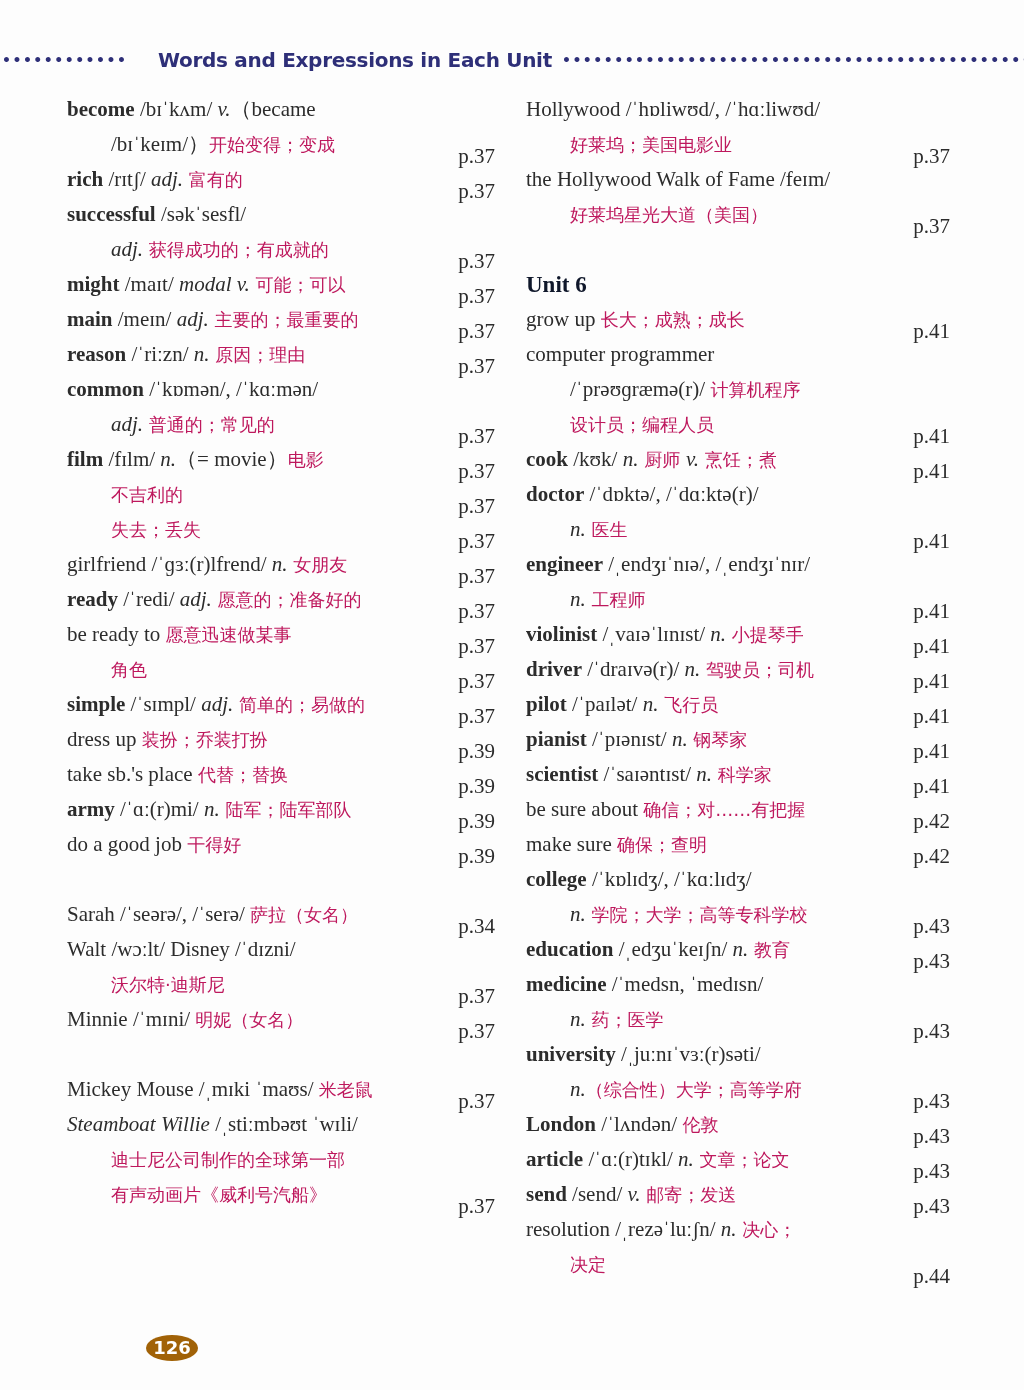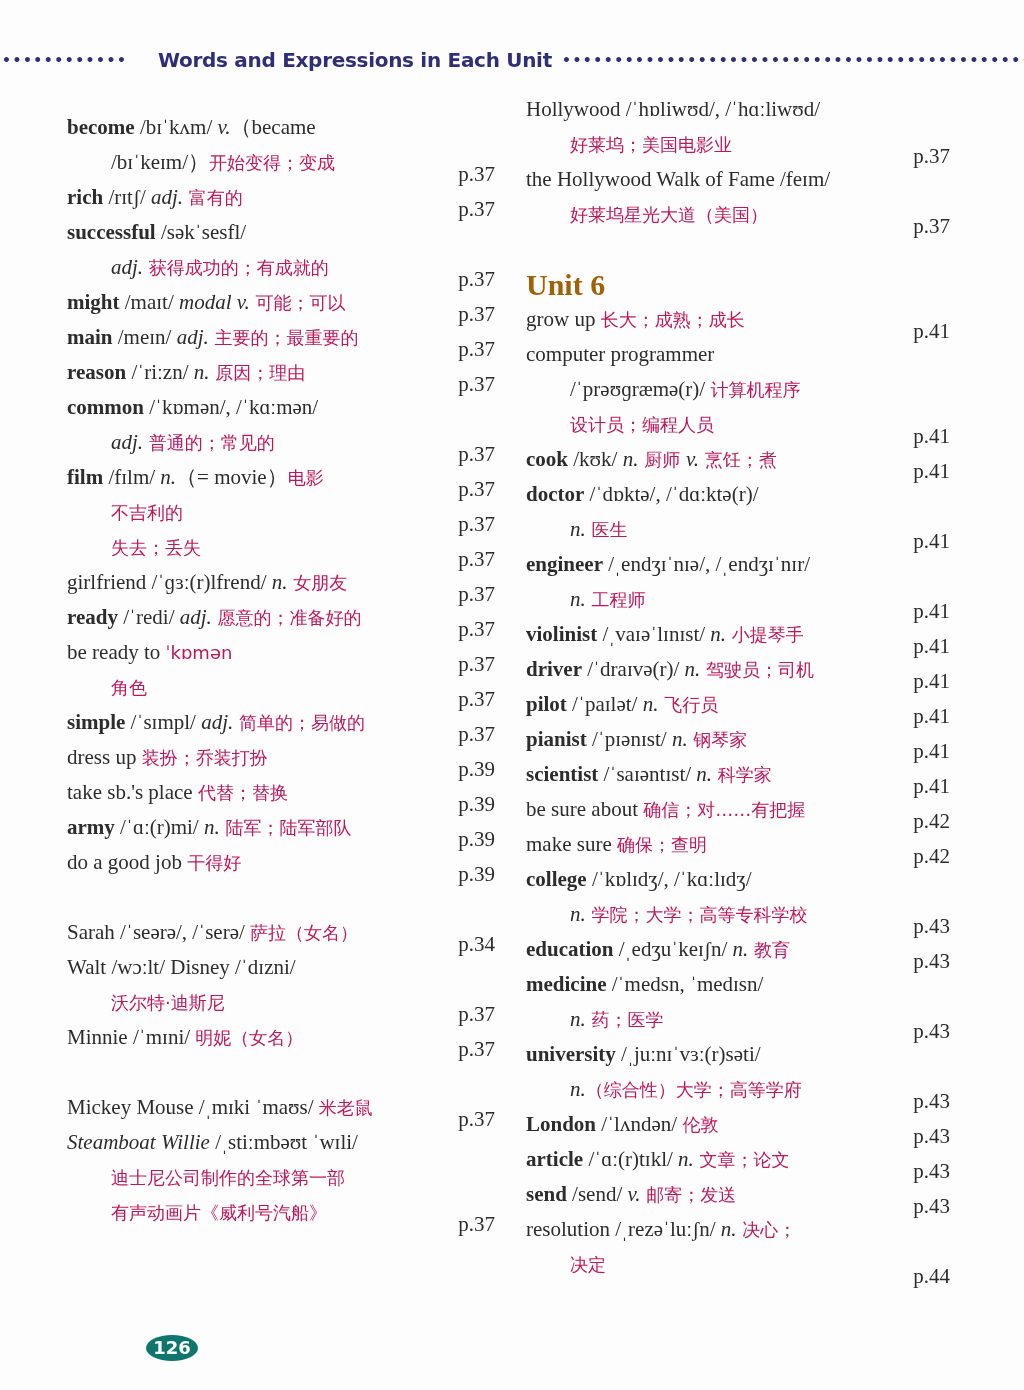--- a/index.html
+++ b/index.html
@@ -15,39 +15,39 @@
     display: flex; align-items: center;
   }
   .dots { color: #2e2f78; font-family: "DejaVu Sans", sans-serif; font-size: 14px; font-weight: bold; letter-spacing: 1.5px; white-space: nowrap; overflow: hidden; }
   .dots-left { width: 156px; padding-left: 2px; }
   .dots-right { flex: 1; padding-left: 10px; }
   .header-title {
     font-family: "DejaVu Sans", sans-serif; font-weight: bold; font-size: 20px;
     color: #2e2f78; white-space: nowrap; letter-spacing: -0.3px;
   }
   .column { position: absolute; top: 92px; }
-  .col-left { left: 67px; width: 428px; margin-top: 18px; }
+  .col-left { left: 67px; width: 428px; }
   .col-right { left: 526px; width: 424px; }
   .line {
     position: relative; height: 35px; line-height: 35px;
     font-size: 21px; white-space: nowrap;
   }
   .line.indent { padding-left: 44px; }
   .line .page { position: absolute; right: 0; top: 12px; }
   .hw { font-weight: bold; }
   .pos { font-style: italic; }
   .it { font-style: italic; }
   .zh { font-family: "DejaVu Sans", sans-serif; font-size: 18px; color: #be185d; }
   .gap { height: 35px; }
   .unit-heading {
-    height: 35px; line-height: 35px; font-size: 30px; font-weight: bold; color: #a16207;
+    height: 35px; line-height: 35px; font-size: 23px; font-weight: bold; color: #0f172a;
   }
   .page-badge {
     position: absolute; left: 146px; top: 1335px; width: 52px; height: 26px;
-    border-radius: 50%; background: #0f766e; color: #fff;
+    border-radius: 50%; background: #a16207; color: #fff;
     font-family: "DejaVu Sans", sans-serif; font-weight: bold; font-size: 18px;
     text-align: center; line-height: 26px;
   }
 </style>
 </head>
 <body>
 
 <div class="header">
   <span class="dots dots-left">••••••••••••</span>
   <span class="header-title">Words and Expressions in Each Unit</span>
@@ -63,21 +63,21 @@
     <div class="line"><span class="hw">might</span><span> /maɪt/ </span><span class="pos">modal v.</span><span class="zh"> 可能；可以</span><span class="page">p.37</span></div>
     <div class="line"><span class="hw">main</span><span> /meɪn/ </span><span class="pos">adj.</span><span class="zh"> 主要的；最重要的</span><span class="page">p.37</span></div>
     <div class="line"><span class="hw">reason</span><span> /ˈriːzn/ </span><span class="pos">n.</span><span class="zh"> 原因；理由</span><span class="page">p.37</span></div>
     <div class="line"><span class="hw">common</span><span> /ˈkɒmən/, /ˈkɑːmən/</span></div>
     <div class="line indent"><span class="pos">adj.</span><span class="zh"> 普通的；常见的</span><span class="page">p.37</span></div>
     <div class="line"><span class="hw">film</span><span> /fɪlm/ </span><span class="pos">n.</span><span>（= movie）</span><span class="zh">电影</span><span class="page">p.37</span></div>
     <div class="line indent"><span class="zh">不吉利的</span><span class="page">p.37</span></div>
     <div class="line indent"><span class="zh">失去；丢失</span><span class="page">p.37</span></div>
     <div class="line"><span>girlfriend /ˈɡɜː(r)lfrend/ </span><span class="pos">n.</span><span class="zh"> 女朋友</span><span class="page">p.37</span></div>
     <div class="line"><span class="hw">ready</span><span> /ˈredi/ </span><span class="pos">adj.</span><span class="zh"> 愿意的；准备好的</span><span class="page">p.37</span></div>
-    <div class="line"><span>be ready to </span><span class="zh"> ˈkɒmən</span><span class="page">p.37</span></div>
+    <div class="line"><span>be ready to </span><span class="zh"> 愿意迅速做某事</span><span class="page">p.37</span></div>
     <div class="line indent"><span class="zh">角色</span><span class="page">p.37</span></div>
     <div class="line"><span class="hw">simple</span><span> /ˈsɪmpl/ </span><span class="pos">adj.</span><span class="zh"> 简单的；易做的</span><span class="page">p.37</span></div>
     <div class="line"><span>dress up </span><span class="zh"> 装扮；乔装打扮</span><span class="page">p.39</span></div>
     <div class="line"><span>take sb.'s place </span><span class="zh"> 代替；替换</span><span class="page">p.39</span></div>
     <div class="line"><span class="hw">army</span><span> /ˈɑː(r)mi/ </span><span class="pos">n.</span><span class="zh"> 陆军；陆军部队</span><span class="page">p.39</span></div>
     <div class="line"><span>do a good job </span><span class="zh"> 干得好</span><span class="page">p.39</span></div>
     <div class="gap"></div>
     <div class="line"><span>Sarah /ˈseərə/, /ˈserə/ </span><span class="zh">萨拉（女名）</span><span class="page">p.34</span></div>
     <div class="line"><span>Walt /wɔːlt/ Disney /ˈdɪzni/</span></div>
     <div class="line indent"><span class="zh">沃尔特·迪斯尼</span><span class="page">p.37</span></div>

